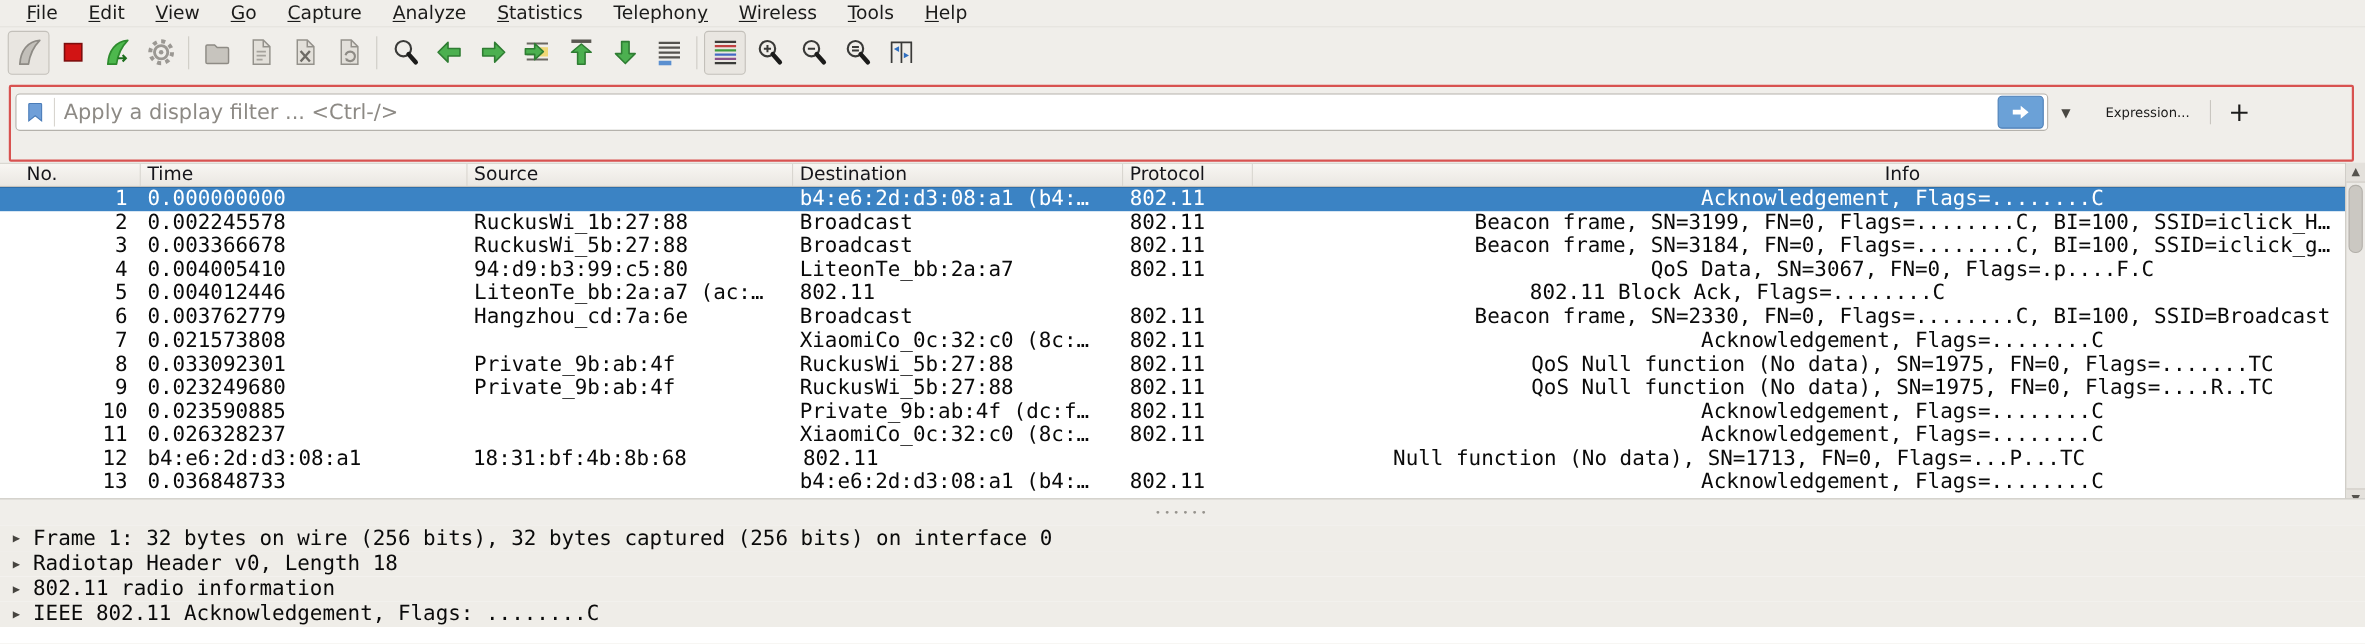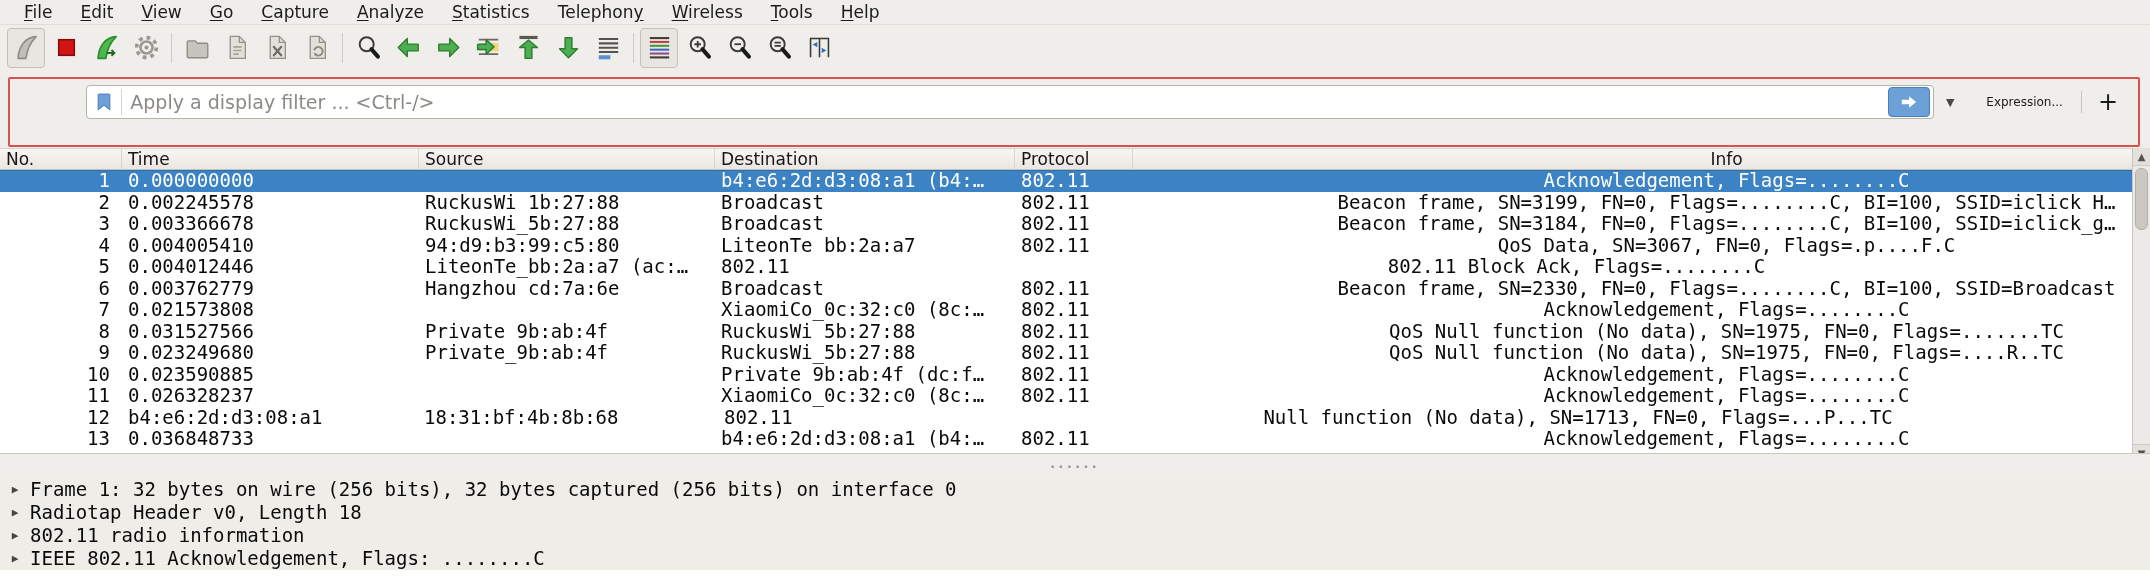--- a/index.html
+++ b/index.html
@@ -18,21 +18,21 @@
   .tb-btn{width:36px;height:38px;display:flex;align-items:center;justify-content:center;
           background:transparent;border:1px solid transparent;border-radius:4px;margin:0 1px;}
   .tb-btn.framed{background:#e9e6e1;border:1px solid #c3c0ba;}
   .tb-btn svg{width:29px;height:29px;display:block;}
   .tb-sep{width:1px;height:30px;background:#cecbc5;margin:0 5px;}
 
   
   .filter-region{position:absolute;left:8px;top:77px;width:2132px;height:70px;box-sizing:border-box;}
   .annotation-box{position:absolute;left:0;top:0;width:100%;height:100%;border:2px solid #d85250;
                   border-radius:2px;box-sizing:border-box;pointer-events:none;z-index:40;}
-  .filter-row{position:absolute;left:6px;top:7px;right:6px;height:36px;display:flex;align-items:center;justify-content:flex-end;}
+  .filter-row{position:absolute;left:6px;top:7px;right:6px;height:36px;display:flex;align-items:center;}
   .filter-input-wrap{flex:0 0 auto;width:1848px;height:34px;background:#ffffff;border:1px solid #b5b2ac;
                      border-radius:4px;display:flex;align-items:center;box-sizing:border-box;padding:0 3px 0 4px;}
   .bookmark-btn{width:26px;height:26px;display:flex;align-items:center;justify-content:center;border-right:1px solid #d8d5cf;padding-right:4px;}
   .bookmark-btn svg{width:20px;height:22px;}
   .filter-input{flex:1;border:none;outline:none;font-family:"DejaVu Sans","Liberation Sans",sans-serif;
                 font-size:19px;color:#1b1b1a;background:transparent;padding:0 0 0 8px;}
   .filter-input::placeholder{color:#8d8a85;opacity:1;}
   .apply-btn{width:40px;height:28px;background:#6ba1d7;border:1px solid #4d7fb6;border-radius:4px;
              display:flex;align-items:center;justify-content:center;}
   .apply-btn svg{width:22px;height:18px;}
@@ -40,21 +40,21 @@
              color:#4a4843;font-size:11px;margin-left:2px;border:1px solid transparent;}
   .expression-btn{font-size:12px;color:#1b1b1a;padding:0 18px 0 22px;white-space:nowrap;}
   .filter-sep{width:1px;height:22px;background:#c9c6c0;}
   .add-filter-btn{font-size:24px;color:#1b1b1a;padding:0 16px;font-weight:400;}
 
   
   .hdr-row{position:absolute;left:0;top:148px;width:2132px;height:22px;display:flex;
            background:linear-gradient(#f8f6f2,#eae7e2);border-top:1px solid #d8d5cf;border-bottom:1px solid #c6c3bd;box-sizing:border-box;}
   .hcell{font-size:17px;color:#15151a;line-height:21px;padding-left:6px;box-sizing:border-box;
          border-right:1px solid #d9d6d0;overflow:hidden;white-space:nowrap;}
-  .c0{width:122px;} .c1{width:297px;} .c2{width:296px;} .c3{width:300px;} .c4{width:118px;} .c5{width:182px;margin-top:28px;} .c6{flex:1;border-right:none;text-align:center;}
+  .c0{width:110px;margin-left:18px;} .c1{width:297px;} .c2{width:296px;} .c3{width:300px;} .c4{width:118px;} .c5{width:182px;margin-top:28px;} .c6{flex:1;border-right:none;text-align:center;}
 
   .plist{position:absolute;left:0;top:170px;width:2132px;height:283px;background:#ffffff;overflow:hidden;
          font-family:"DejaVu Sans Mono","Liberation Mono",monospace;font-size:19px;}
   .prow{display:flex;height:21.5px;line-height:21.5px;color:#0a0a0a;white-space:nowrap;}
   .prow .pc{overflow:hidden;box-sizing:border-box;padding-left:6px;}
   .prow .pc.num{text-align:right;padding-right:12px;padding-left:0;}
   .prow .pc.len{text-align:left;padding-right:10px;padding-left:0;}
   .prow.selected{background:#3b83c4;color:#ffffff;box-shadow:inset 0 1px 0 #2e6ea9;}
 
   
@@ -361,21 +361,21 @@
         <div class="pc c0 num">7</div>
         <div class="pc c1">0.021573808</div>
         <div class="pc c2"></div>
         <div class="pc c3">XiaomiCo_0c:32:c0 (8c:…</div>
         <div class="pc c4">802.11</div>
         <div class="pc c5 len">32</div>
         <div class="pc c6">Acknowledgement, Flags=........C</div>
       </div>
       <div class="prow">
         <div class="pc c0 num">8</div>
-        <div class="pc c1">0.031527566</div>
+        <div class="pc c1">0.033092301</div>
         <div class="pc c2">Private_9b:ab:4f</div>
         <div class="pc c3">RuckusWi_5b:27:88</div>
         <div class="pc c4">802.11</div>
         <div class="pc c5 len">48</div>
         <div class="pc c6">QoS Null function (No data), SN=1975, FN=0, Flags=.......TC</div>
       </div>
       <div class="prow">
         <div class="pc c0 num">9</div>
         <div class="pc c1">0.023249680</div>
         <div class="pc c2">Private_9b:ab:4f</div>

